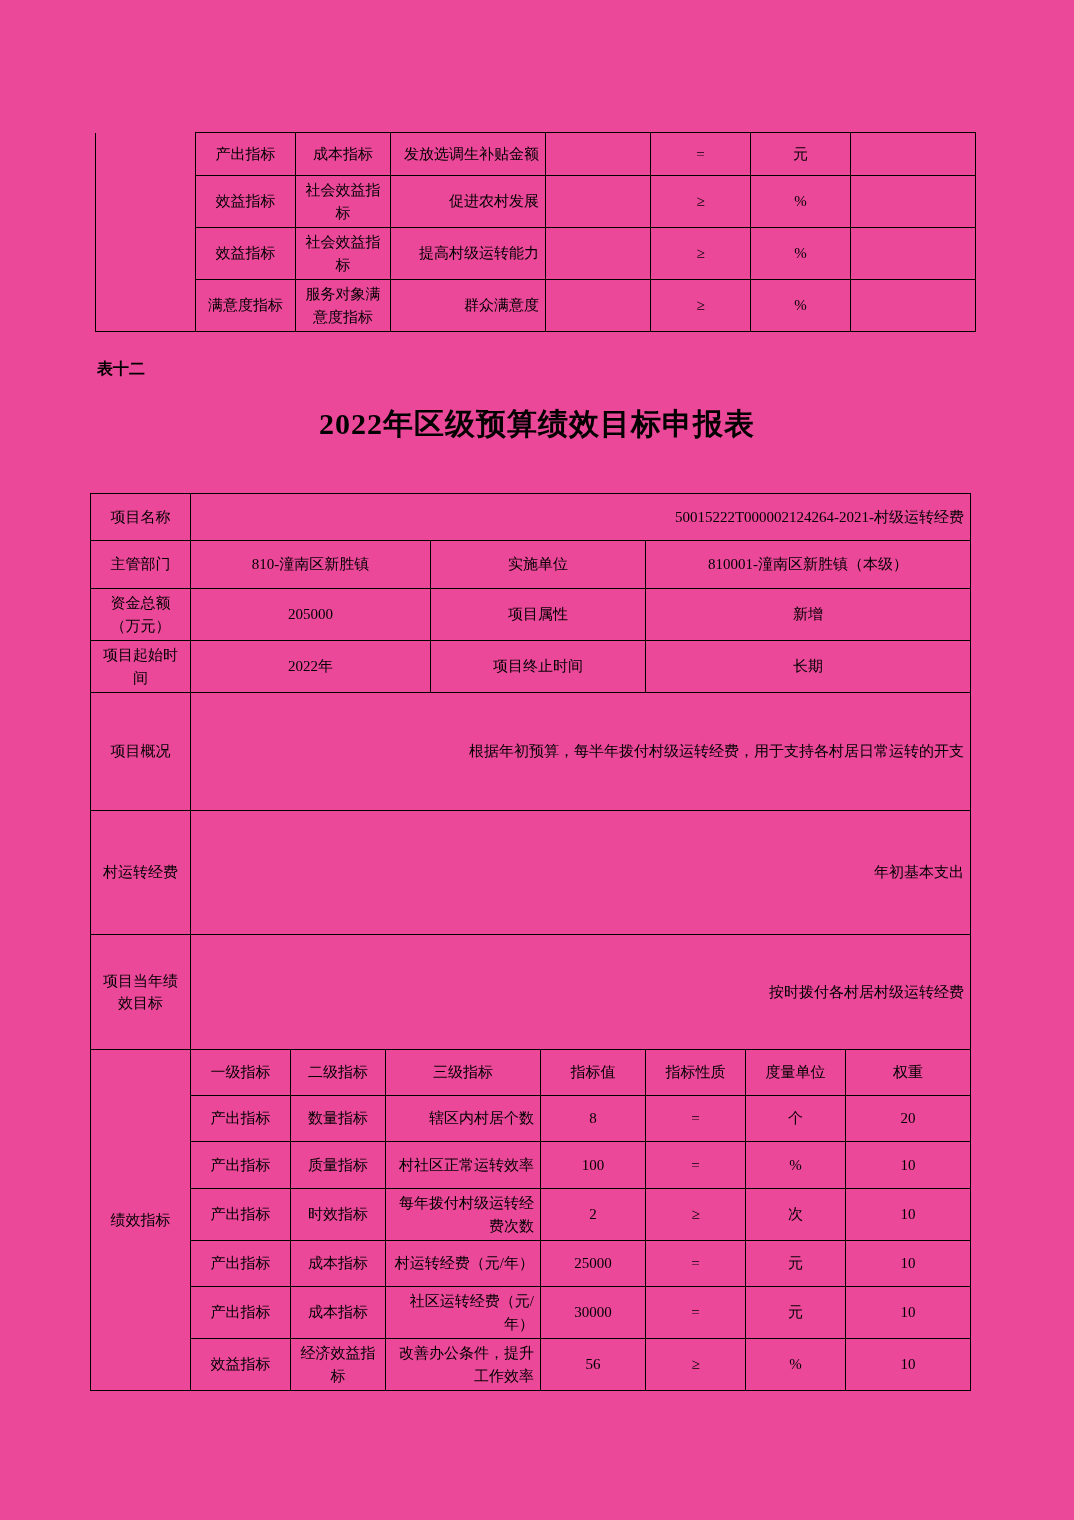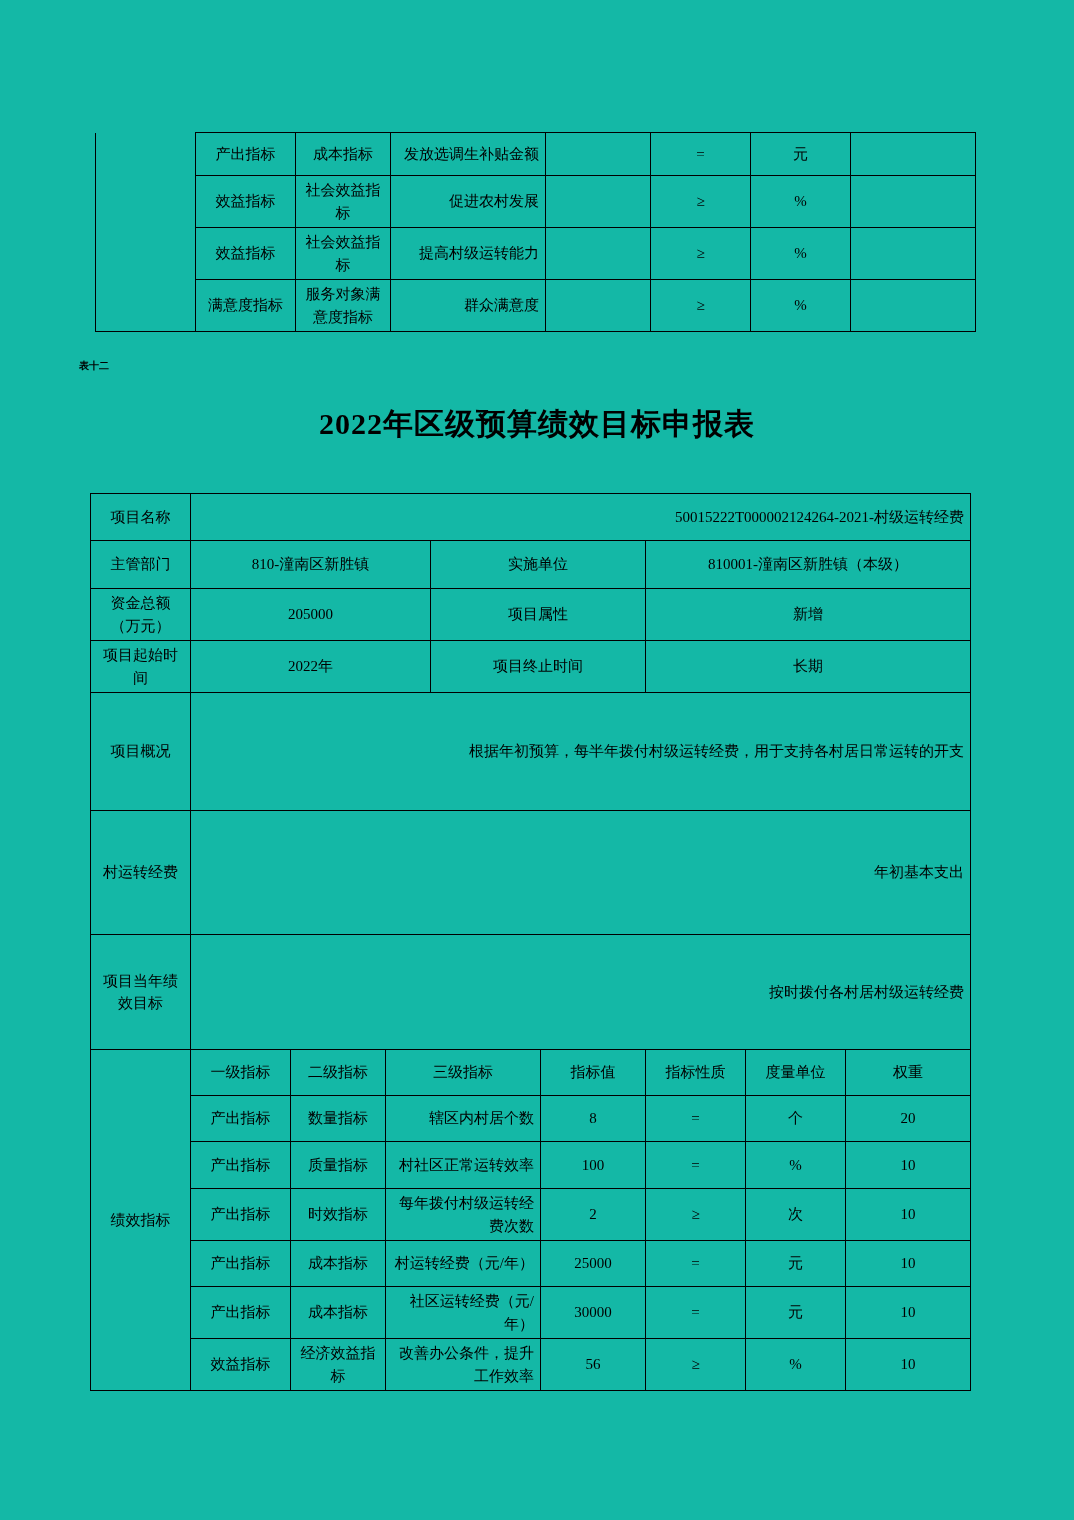--- a/index.html
+++ b/index.html
@@ -1,33 +1,33 @@
 <!DOCTYPE html>
 <html><head>
 <meta charset="utf-8">
 <style>
   * { margin:0; padding:0; box-sizing:border-box; }
   html,body { background:#ffffff; }
   .page {
-    position:relative; width:1074px; height:1520px; background:#14b8a6;
+    position:relative; width:1074px; height:1520px; background:#ec4899;
     font-family:"Liberation Serif","DejaVu Serif",serif; color:#000;padding-left:35px;
   }
   table { border-collapse:collapse; table-layout:fixed; }
   td {
     border:1px solid #000; font-size:15px; line-height:1.5;
     text-align:center; vertical-align:middle; padding:3px 6px;
     word-break:break-all; overflow:hidden;
   }
   td.left { text-align:right; }
   td.no-top { border-top:none; }
   .top-table { position:absolute; left:95px; top:132px; width:880px; }
   .main-table { position:absolute; left:90px; top:493px; width:880px; }
   .table-label {
-    position:absolute; left:79px; top:359px;
-    font-size:10px; font-weight:bold;
+    position:absolute; left:97px; top:359px;
+    font-size:16px; font-weight:bold;
   }
   .page-title {
     position:absolute; left:0; top:404px; width:1074px;
     text-align:center; font-size:30px; font-weight:bold; letter-spacing:1px;
   }
   .unit-note {
     position:absolute; left:95px; top:466px; width:880px;
     text-align:right; font-size:14px;
   }
 </style>

